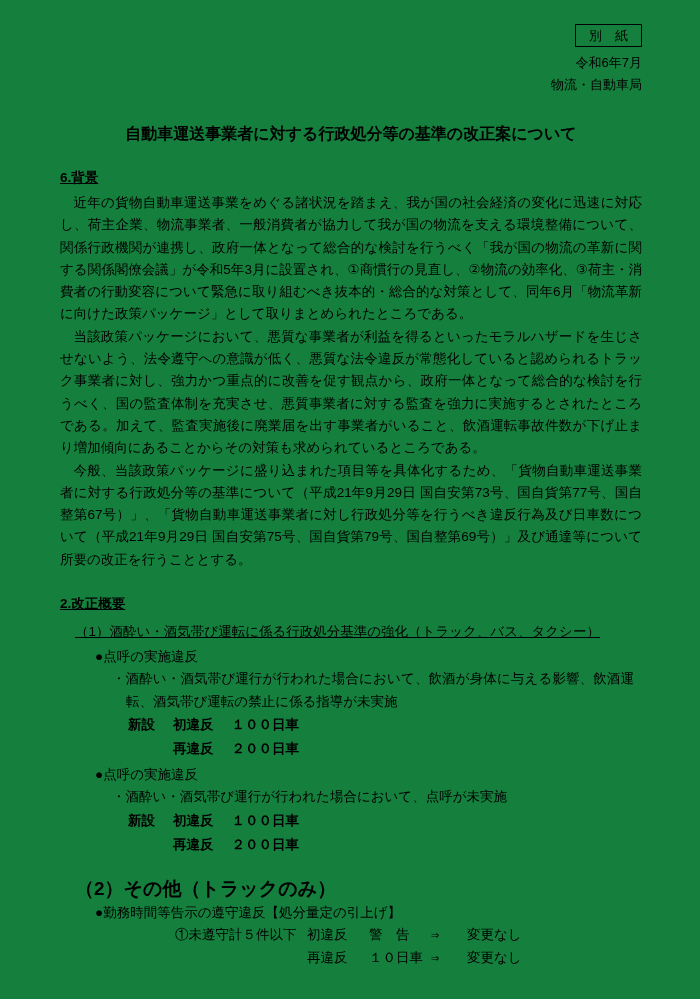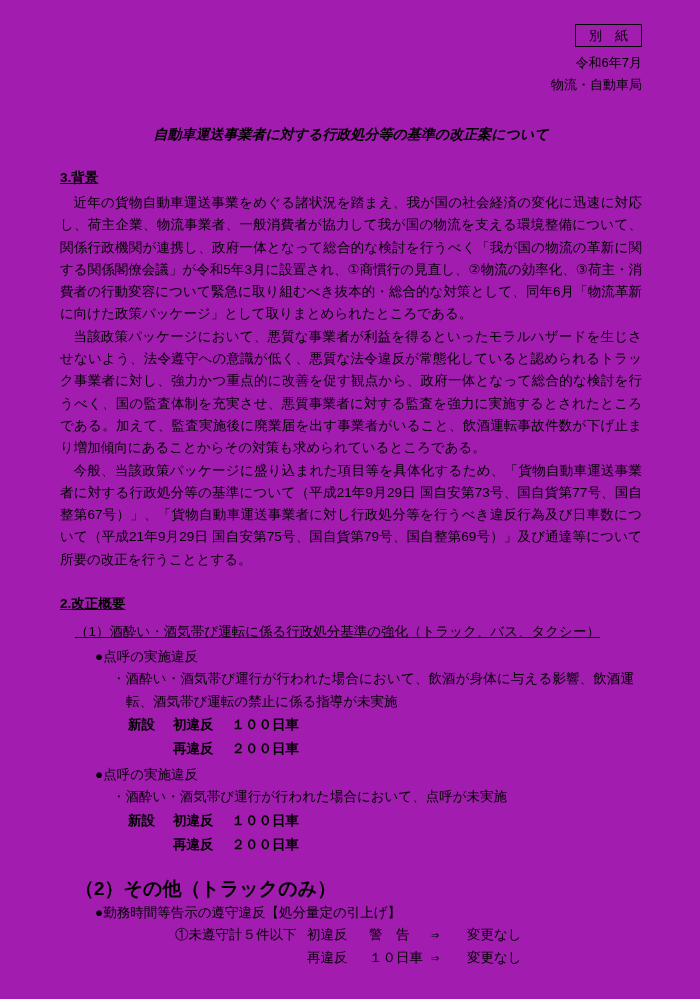--- a/index.html
+++ b/index.html
@@ -1,44 +1,43 @@
 <!DOCTYPE html>
 <html><head>
 <meta charset="utf-8">
 <style>
   html, body { margin: 0; padding: 0; background: #ffffff; }
   .page {
     position: relative;
     width: 700px;
     height: 999px;
     margin: 0 auto;
-    background: #a21caf;
+    background: #15803d;
     color: #000;
     font-family: "Liberation Sans", "DejaVu Sans", sans-serif;
     font-size: 13.5px;
     box-sizing: border-box;
     padding: 24px 58px 10px 60px;
     overflow: hidden;
   }
   .header-right { text-align: right; line-height: 22px; font-size: 13px; }
   .besshi-box {
     display: inline-block;
     border: 1.5px solid #000;
     padding: 2px 13px;
     font-size: 13px;
     line-height: 17px;
     margin-bottom: 5px;
   }
   .doc-title {
     text-align: center;
     font-weight: bold;
-    font-size: 14px;
+    font-size: 16px;
     margin: 27px 0 0 0;
     line-height: 22px;
-    font-style: italic;
   }
   .sec-heading {
     font-weight: bold;
     font-size: 13.5px;
     text-decoration: underline;
     margin: 22px 0 3px 0;
     line-height: 22px;
   }
   .para {
     margin: 0;
@@ -90,21 +89,21 @@
   <div class="header-right">
     <div>
       <span class="besshi-box">別　紙</span>
     </div>
     <div>令和6年7月</div>
     <div>物流・自動車局</div>
   </div>
 
   <h1 class="doc-title">自動車運送事業者に対する行政処分等の基準の改正案について</h1>
 
-  <h2 class="sec-heading">3.背景</h2>
+  <h2 class="sec-heading">6.背景</h2>
   <p class="para">近年の貨物自動車運送事業をめぐる諸状況を踏まえ、我が国の社会経済の変化に迅速に対応し、荷主企業、物流事業者、一般消費者が協力して我が国の物流を支える環境整備について、関係行政機関が連携し、政府一体となって総合的な検討を行うべく「我が国の物流の革新に関する関係閣僚会議」が令和5年3月に設置され、①商慣行の見直し、②物流の効率化、③荷主・消費者の行動変容について緊急に取り組むべき抜本的・総合的な対策として、同年6月「物流革新に向けた政策パッケージ」として取りまとめられたところである。</p>
   <p class="para">当該政策パッケージにおいて、悪質な事業者が利益を得るといったモラルハザードを生じさせないよう、法令遵守への意識が低く、悪質な法令違反が常態化していると認められるトラック事業者に対し、強力かつ重点的に改善を促す観点から、政府一体となって総合的な検討を行うべく、国の監査体制を充実させ、悪質事業者に対する監査を強力に実施するとされたところである。加えて、監査実施後に廃業届を出す事業者がいること、飲酒運転事故件数が下げ止まり増加傾向にあることからその対策も求められているところである。</p>
   <p class="para">今般、当該政策パッケージに盛り込まれた項目等を具体化するため、「貨物自動車運送事業者に対する行政処分等の基準について（平成21年9月29日 国自安第73号、国自貨第77号、国自整第67号）」、「貨物自動車運送事業者に対し行政処分等を行うべき違反行為及び日車数について（平成21年9月29日 国自安第75号、国自貨第79号、国自整第69号）」及び通達等について所要の改正を行うこととする。</p>
 
   <h2 class="sec-heading">2.改正概要</h2>
 
   <h3 class="sub-heading">（1）酒酔い・酒気帯び運転に係る行政処分基準の強化（トラック、バス、タクシー）</h3>
 
   <div class="bullet-line">●点呼の実施違反</div>
   <div class="desc-line">・酒酔い・酒気帯び運行が行われた場合において、飲酒が身体に与える影響、飲酒運転、酒気帯び運転の禁止に係る指導が未実施</div>

